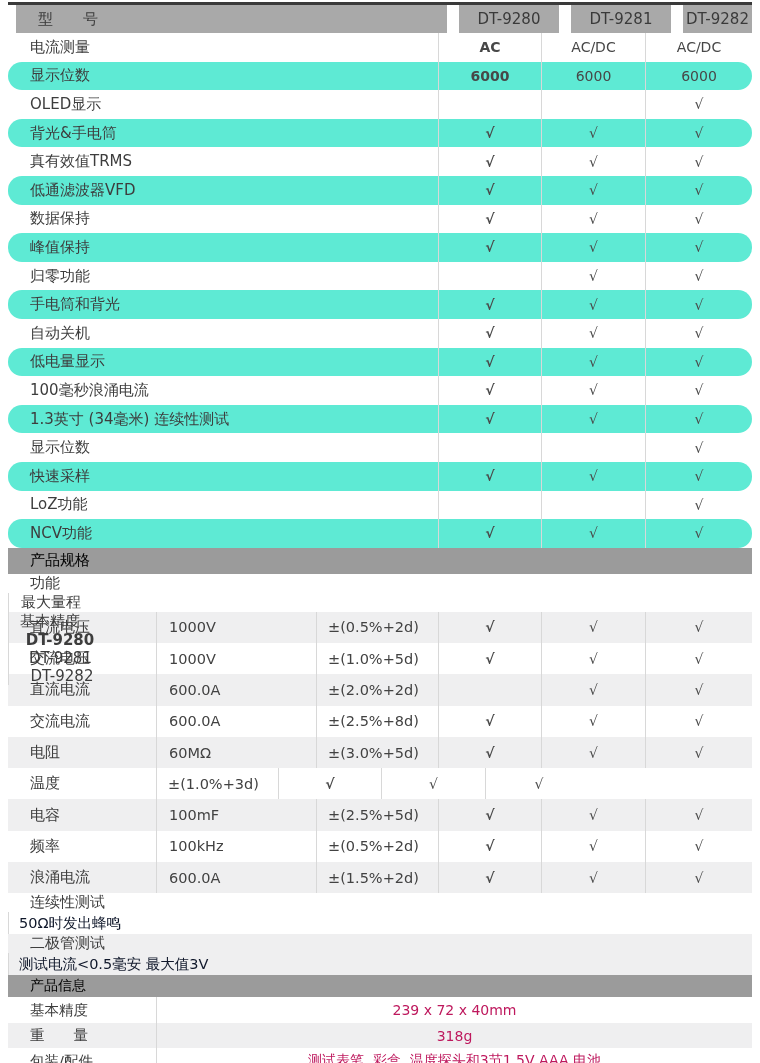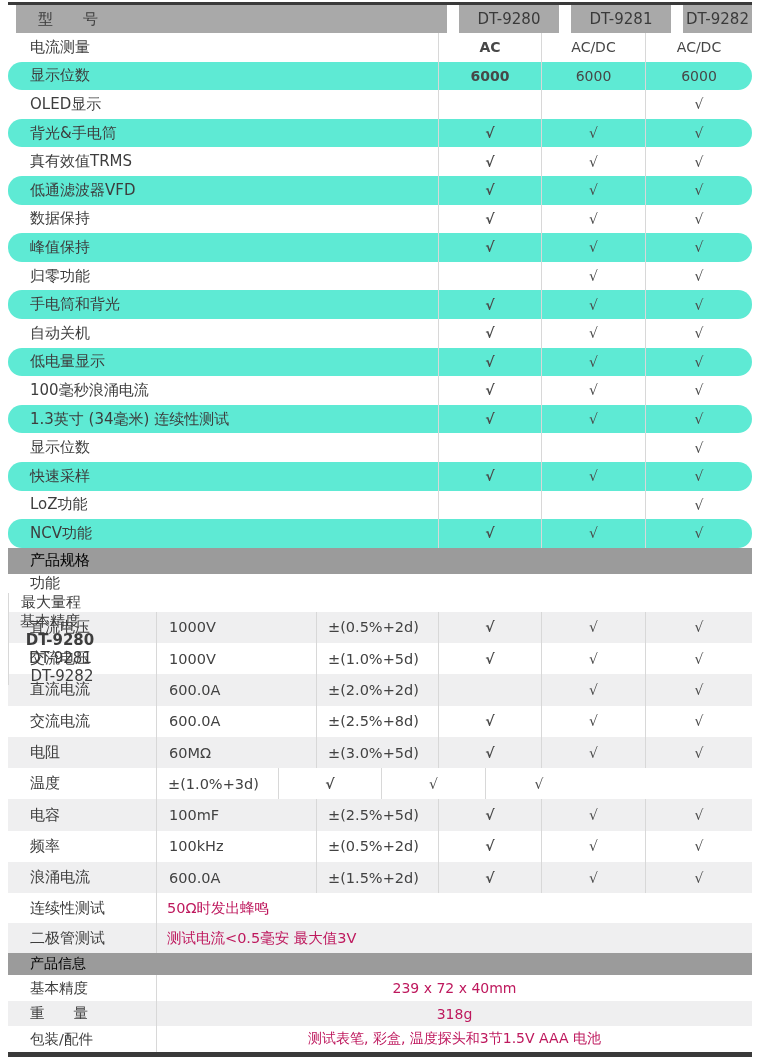--- a/index.html
+++ b/index.html
@@ -38,25 +38,25 @@
   .c3{width:122px;padding-left:11px;border-left:1px solid #d8d8d8;}
   .sphead .mh{display:flex;align-items:center;justify-content:center;
               border-left:1px solid #d8d8d8;font-size:15px;color:#3d3d3d;}
 
   
   .sprow{display:flex;height:31.3px;background:#ffffff;}
   .sprow.alt{background:#efeff0;}
   .sprow .c2,.sprow .c3{font-size:14.5px;color:#424242;}
 
   
-  .xrow{display:flex;height:30px;background:#ffffff;}
+  .xrow{display:flex;height:41px;background:#ffffff;flex-direction:column;}
   .xrow.alt{background:#efeff0;}
   .xrow .c1{display:flex;align-items:center;font-size:15px;}
   .xrow .val{flex:1;border-left:1px solid #d8d8d8;display:flex;align-items:center;
-             padding-left:10px;font-size:14.5px;color:#be185d;}
+             padding-left:10px;font-size:14.5px;color:#0f172a;}
 
   
   .irow{display:flex;height:25.5px;background:#ffffff;}
   .irow.alt{background:#efeff0;}
   .irow .c1{display:flex;align-items:center;font-size:14.5px;}
   .irow .val{flex:1;border-left:1px solid #d8d8d8;display:flex;align-items:center;
              justify-content:center;font-size:14px;color:#be185d;}
 
   .check{font-size:14px;color:#4a4a4a;}
 </style>

